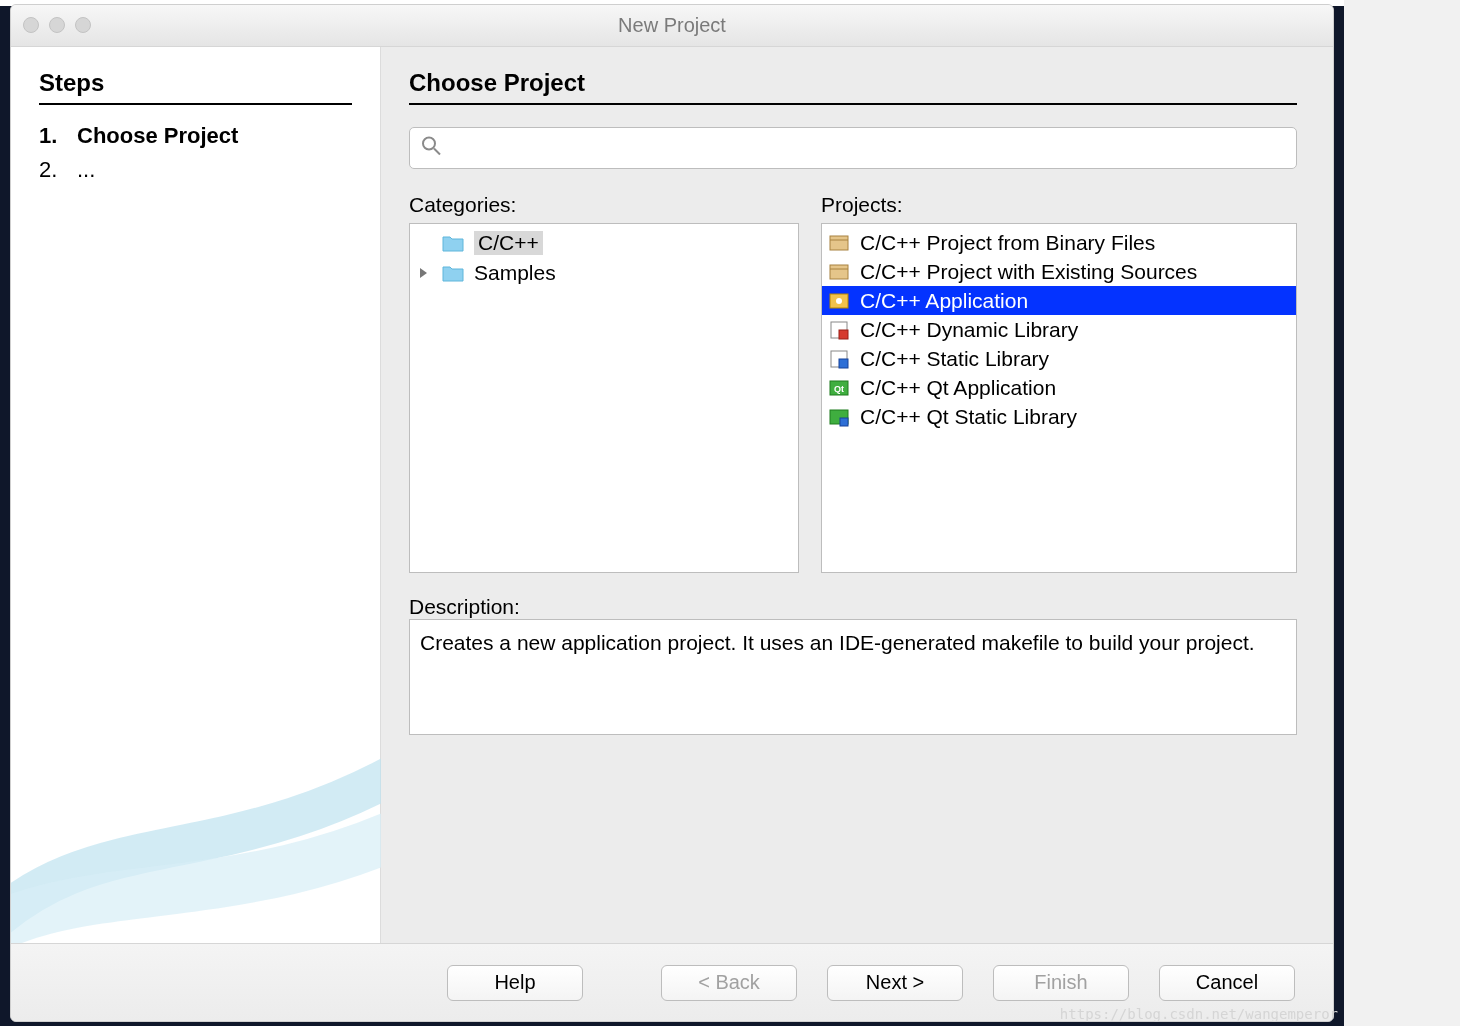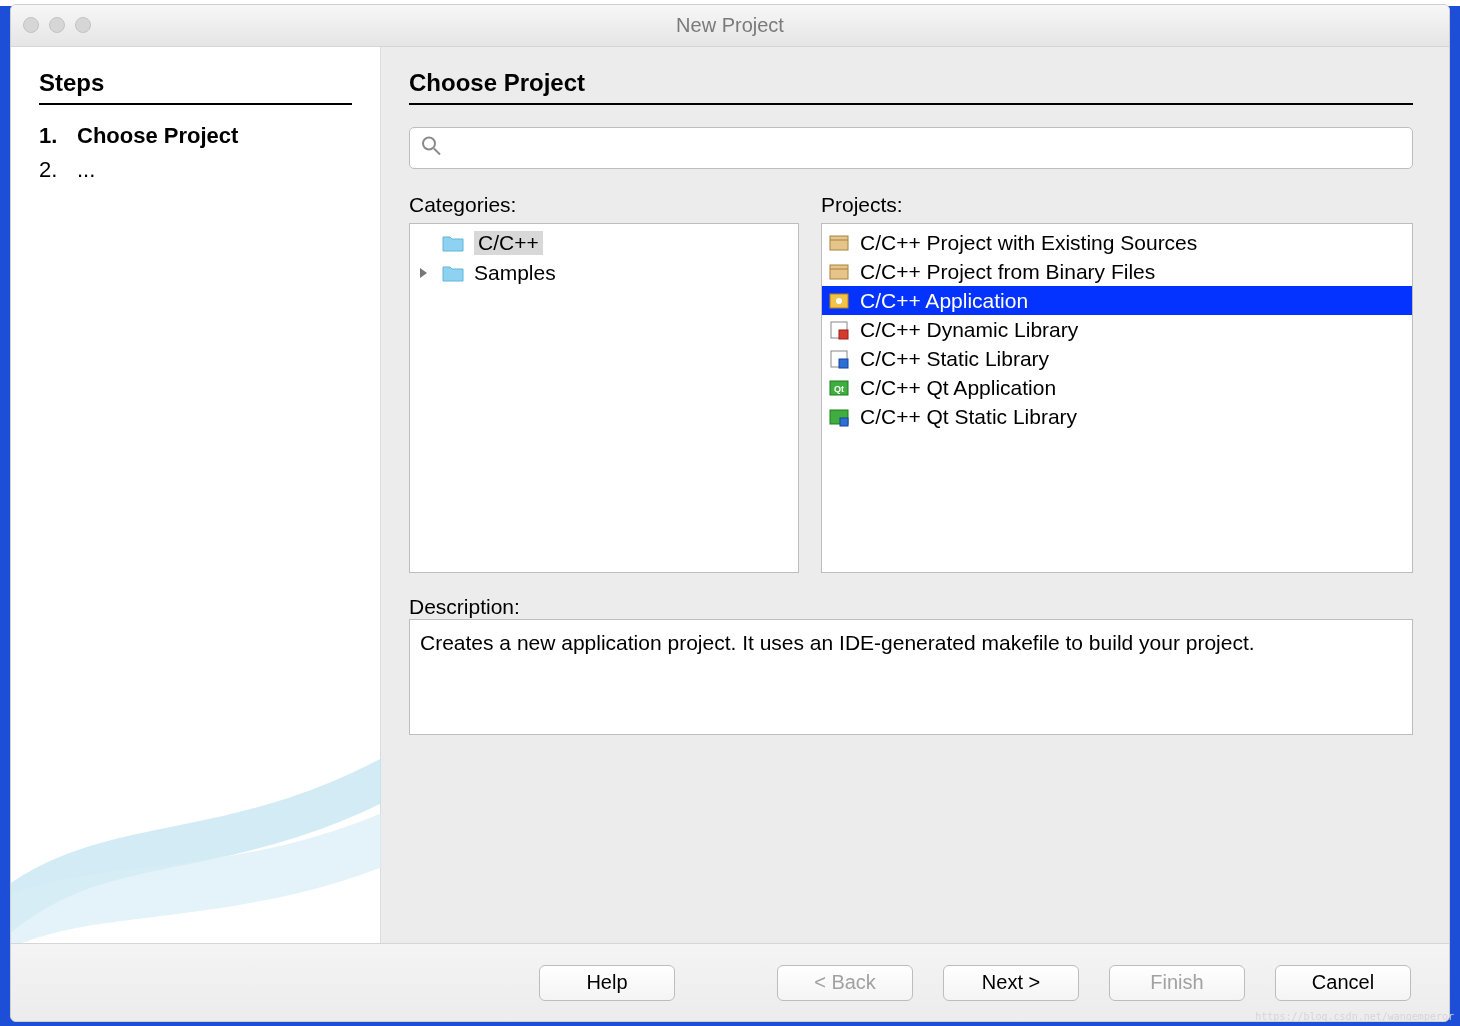--- a/index.html
+++ b/index.html
@@ -1,17 +1,17 @@
 <!DOCTYPE html>
 <html><head>
 <meta charset="utf-8">
 <style>
   * { box-sizing: border-box; margin: 0; padding: 0; }
   html, body { width: 100%; height: 100%; font-family: "Helvetica Neue", Helvetica, Arial, sans-serif; font-size: 18px; color: #000; background: #f1f1f1; }
-  .window { width: 1460px; height: 1026px; position: relative; background: #1d4ed8; overflow: hidden; }
+  .window { width: 1344px; height: 1026px; position: relative; background: #0f172a; overflow: hidden; }
 
   
   .behind { position: absolute; top: 0; left: 0; right: 0; height: 6px; background: #fff; }
 
   .dialog {
     position: absolute; left: 10px; top: 4px; right: 10px; bottom: 4px;
     background: #ececec; border: 1px solid #cfcfcf; border-radius: 6px;
     display: flex; flex-direction: column; overflow: hidden;
   }
 
@@ -78,23 +78,23 @@
     gap: 30px; padding: 0 38px;
     background: linear-gradient(#f4f4f4,#ececec);
   }
   .btn {
     min-width: 136px; height: 36px; border: 1px solid #bdbdbd; border-radius: 6px;
     background: linear-gradient(#ffffff,#f4f4f4);
     font-size: 20px; display: flex; align-items: center; justify-content: center;
     cursor: pointer;
   }
   .btn.disabled { color: #a1a1a1; cursor: default; }
-  .btn.help { margin-right: 72px; }
-
-  .watermark { position: absolute; right: 6px; bottom: 4px; font-size: 10px; color: #d5d5d5; font-family: monospace; }
+  .btn.help { margin-right: 48px; }
+
+  .watermark { position: absolute; right: 6px; bottom: 4px; font-size: 14px; color: #d5d5d5; font-family: monospace; }
 </style>
 </head>
 <body>
 
 <div class="window">
   <div class="behind"></div>
 
   <div class="dialog">
 
     <div class="titlebar">
@@ -167,28 +167,28 @@
 
           <div class="col col-proj">
             <div class="col-label">Projects:</div>
             <div class="listbox">
 
               <div class="proj-row">
                 <svg class="proj-icon" viewBox="0 0 22 22">
                     <rect x="2" y="4" width="18" height="14" fill="#e5c58a" stroke="#a88240"></rect>
                     <line x1="2" y1="8" x2="20" y2="8" stroke="#a88240"></line>
                   </svg>
-                <span class="lbl">C/C++ Project with Existing Sources</span>
+                <span class="lbl">C/C++ Project from Binary Files</span>
               </div>
               <div class="proj-row">
                 <svg class="proj-icon" viewBox="0 0 22 22">
                     <rect x="2" y="4" width="18" height="14" fill="#e5c58a" stroke="#a88240"></rect>
                     <line x1="2" y1="8" x2="20" y2="8" stroke="#a88240"></line>
                   </svg>
-                <span class="lbl">C/C++ Project from Binary Files</span>
+                <span class="lbl">C/C++ Project with Existing Sources</span>
               </div>
               <div class="proj-row selected">
                 <svg class="proj-icon" viewBox="0 0 22 22">
                     <rect x="2" y="4" width="18" height="14" fill="#f2c24b" stroke="#b78600"></rect>
                     <circle cx="11" cy="11" r="3" fill="#fff"></circle>
                   </svg>
                 <span class="lbl">C/C++ Application</span>
               </div>
               <div class="proj-row">
                 <svg class="proj-icon" viewBox="0 0 22 22">

